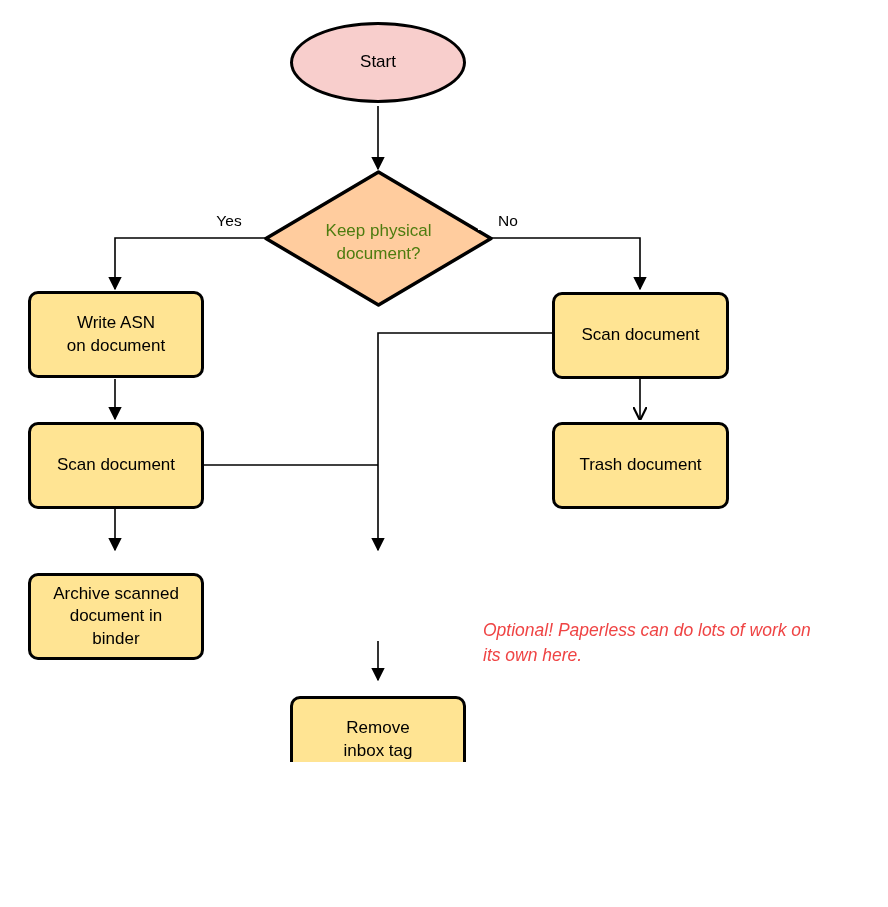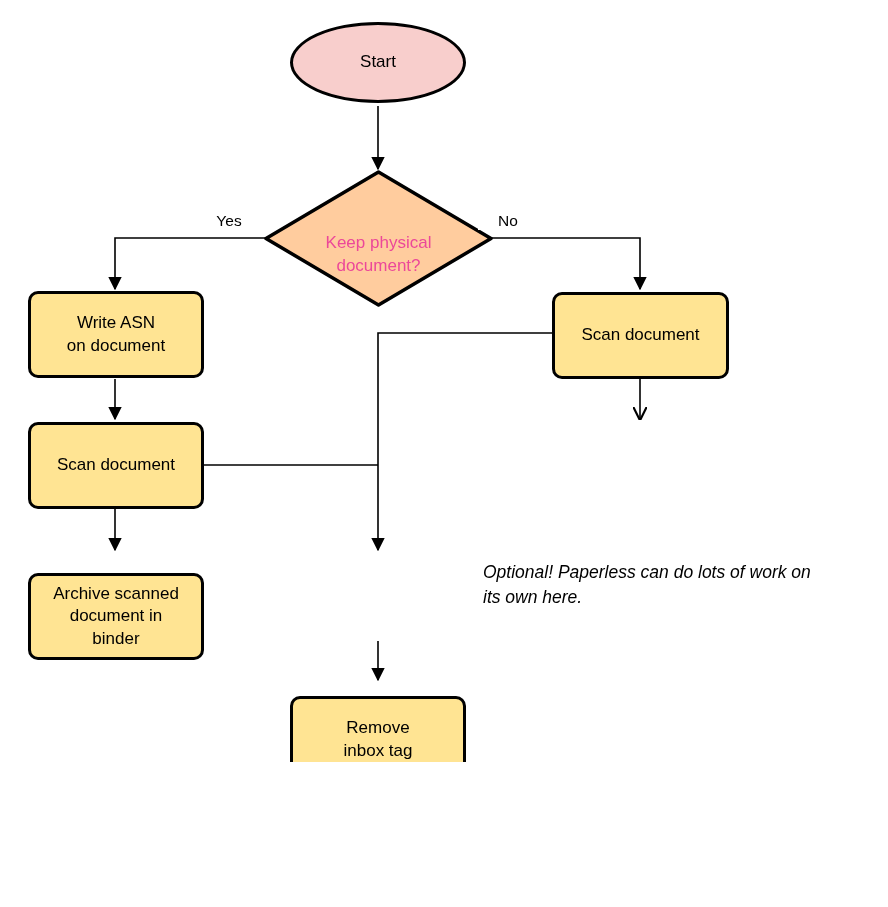--- a/index.html
+++ b/index.html
@@ -51,49 +51,49 @@
     position: absolute;
   }
   .diamond-wrap svg {
     position: absolute;
     left: 0;
     top: 0;
   }
   .diamond-label {
     position: absolute;
     left: 0;
-    top: 16px;
+    top: 4px;
     width: 100%;
     height: 100%;
     display: flex;
     align-items: center;
     justify-content: center;
     text-align: center;
     font-size: 17px;
     line-height: 1.32;
-    color: #ec4899;
+    color: #4d7c0f;
     white-space: pre-line;
   }
   .edge-label {
     position: absolute;
     width: 60px;
     text-align: center;
     font-size: 15.5px;
     color: #000000;
     background: #ffffff;
   }
   .note {
     position: absolute;
     left: 483px;
-    top: 560px;
+    top: 618px;
     width: 400px;
     font-size: 17.5px;
     font-style: italic;
     line-height: 1.45;
-    color: #000000;
+    color: #ef4444;
     white-space: pre-line;
   }
   .bottom-edge {
     position: absolute;
     left: 0;
     top: 900px;
     width: 888px;
     height: 1px;
     background: #efe6e6;
   }
@@ -153,20 +153,23 @@
   <div class="node process" style="left:28px; top:553px; width:176px; height:87px;margin-top:20px;">
     <span>Archive scanned
 document in
 binder</span>
   </div>
 
   <div class="node process" style="left:552px; top:292px; width:177px; height:87px;">
     <span>Scan document</span>
   </div>
 
+  <div class="node process" style="left:552px; top:422px; width:177px; height:87px;">
+    <span>Trash document</span>
+  </div>
 
 
   <div class="note">Optional! Paperless can do lots of work on
 its own here.</div>
 
   <div class="node process" style="left:290px; top:696px; width:176px; height:87px;">
     <span>Remove
 inbox tag</span>
   </div>
 

